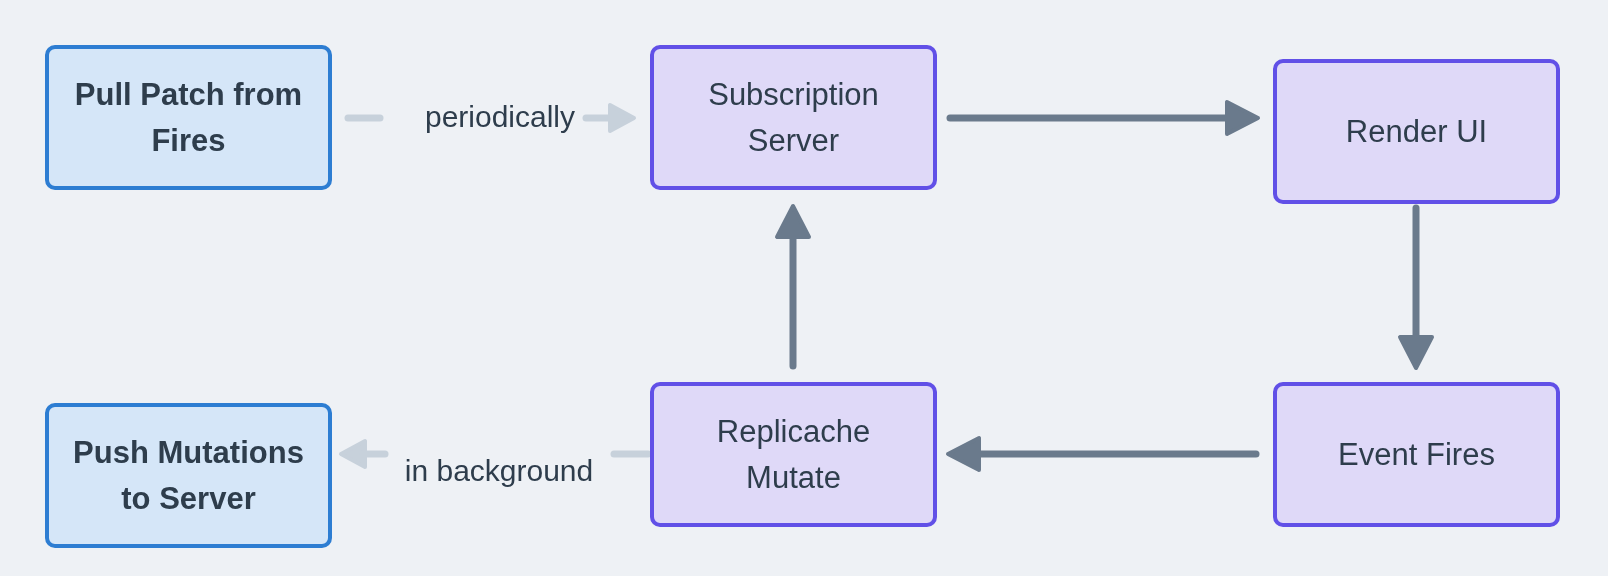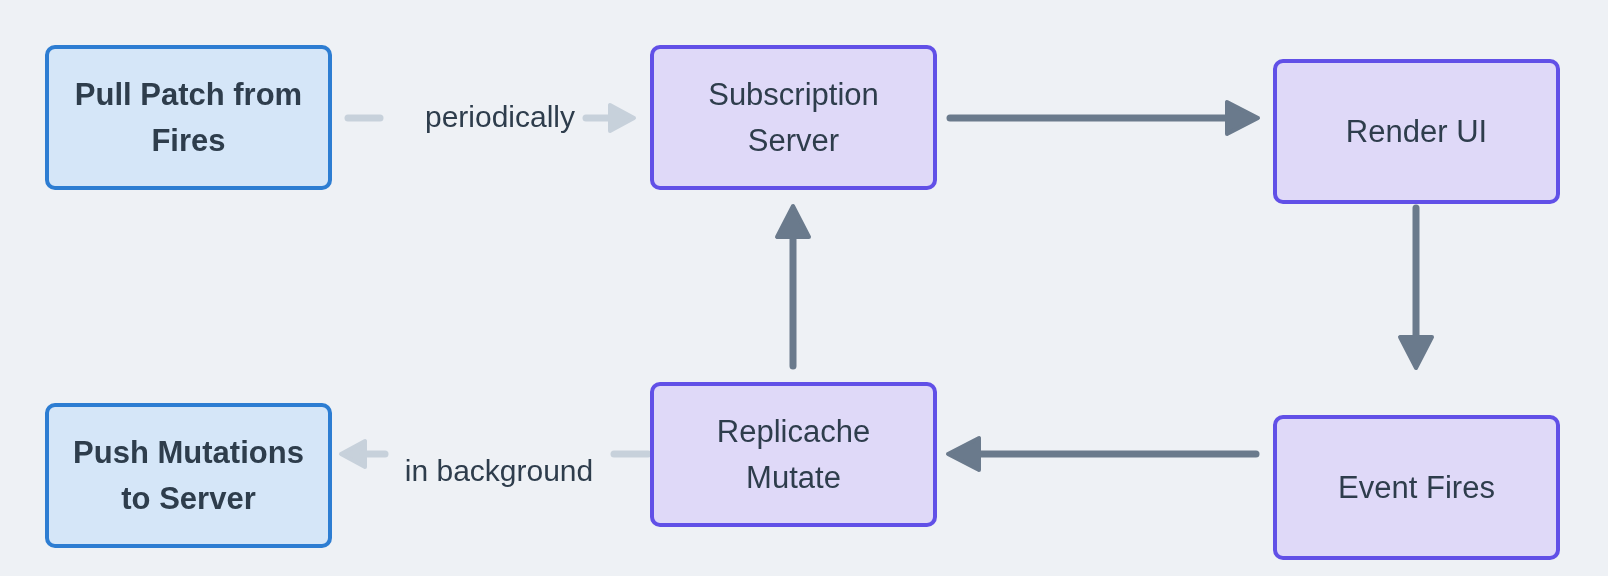--- a/index.html
+++ b/index.html
@@ -124,21 +124,21 @@
   <div class="node server" style="left:45px; top:382px;margin-top:21px;">
     <div class="node-line">Push Mutations</div>
     <div class="node-line">to Server</div>
   </div>
 
   <div class="node client" style="left:650px; top:382px;">
     <div class="node-line">Replicache</div>
     <div class="node-line">Mutate</div>
   </div>
 
-  <div class="node client" style="left:1273px; top:382px;margin-top:33px;">
+  <div class="node client" style="left:1273px; top:382px;">
     <div class="node-line">Event Fires</div>
 
   </div>
 
   <div class="edge-label" style="left:488px; top:117px;margin-left:12px;">periodically</div>
 
   <div class="edge-label" style="left:499px; top:471px;">in background</div>
 
 </div>
 

